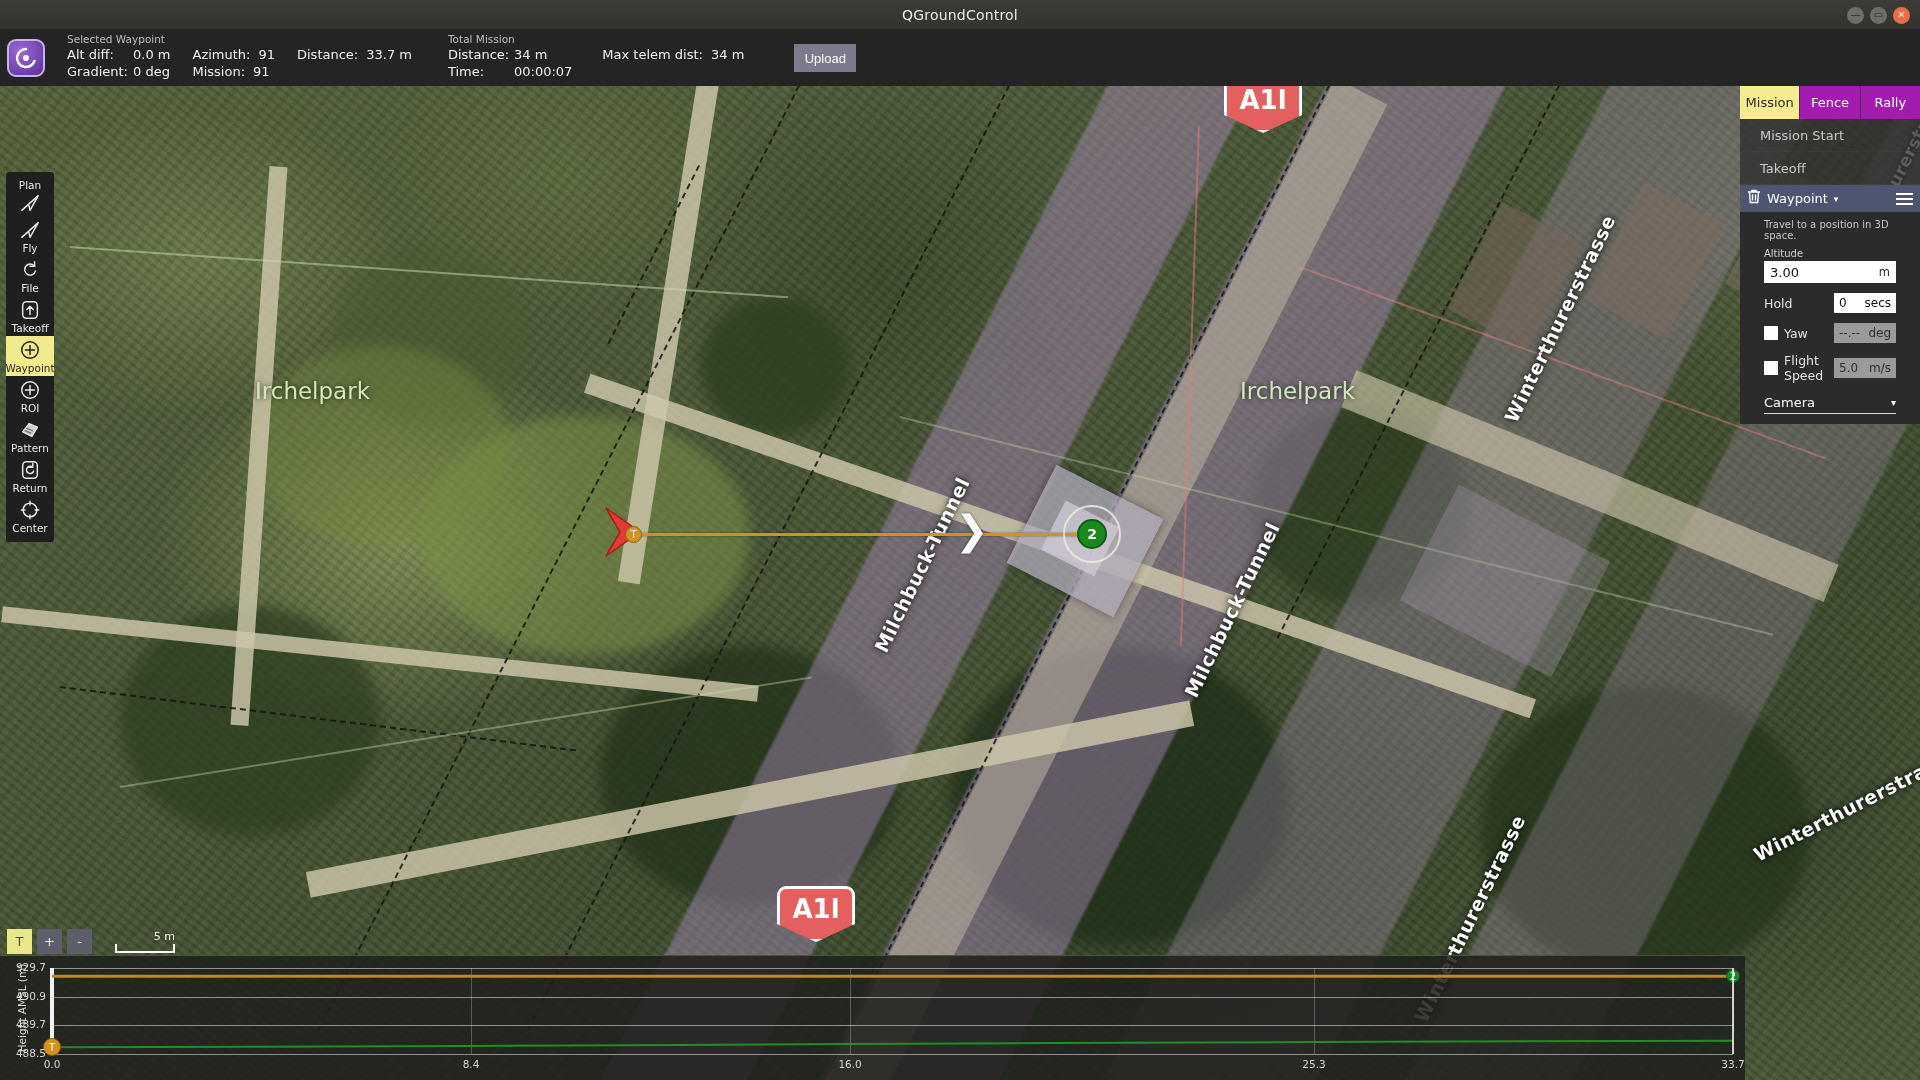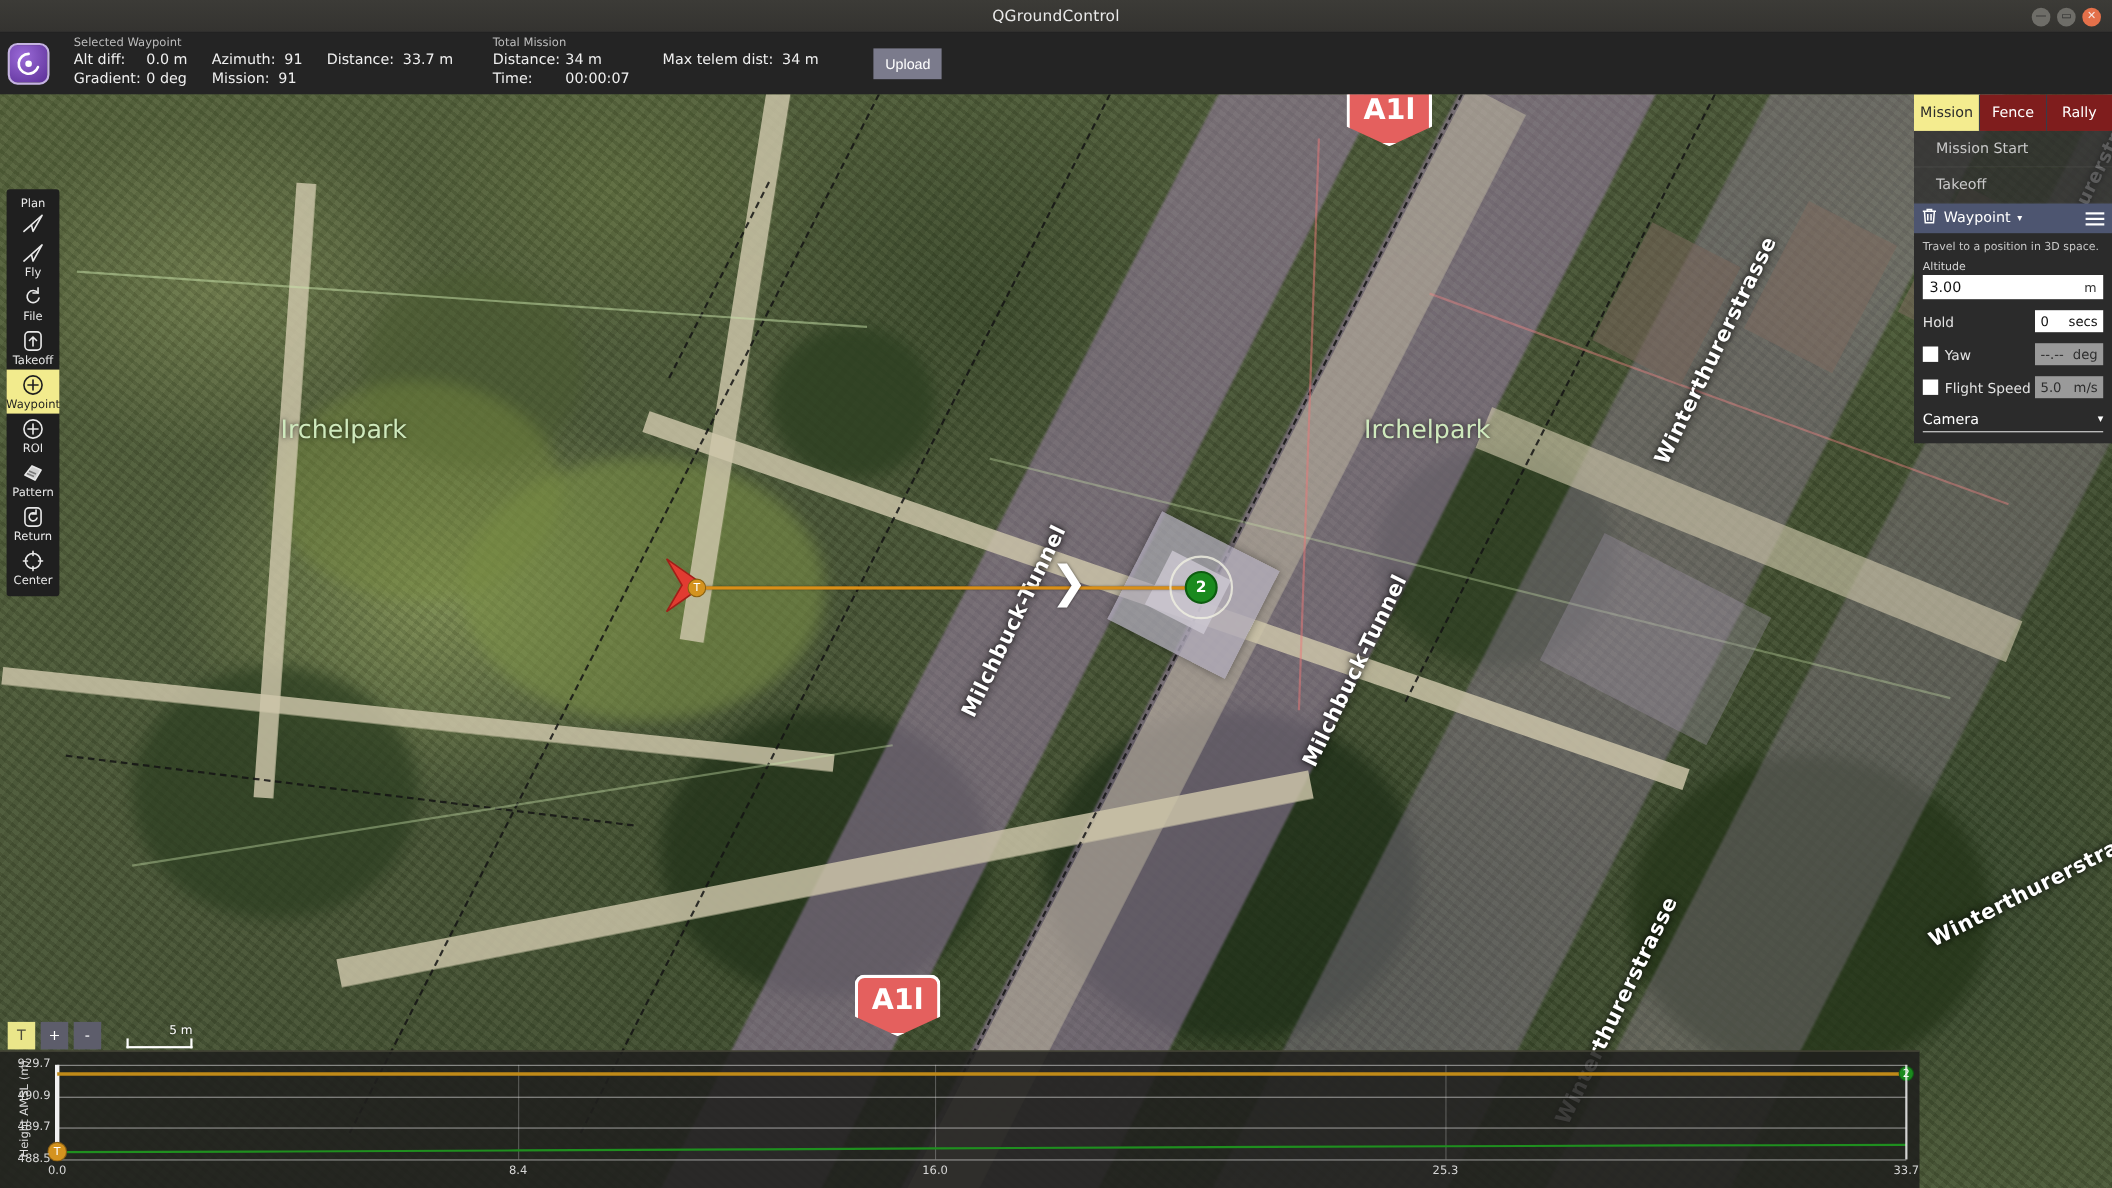--- a/index.html
+++ b/index.html
@@ -158,40 +158,40 @@
   .tool.selected { background: #f2eb8d; }
   .tool.selected .ico svg { stroke: #1f1f1f; }
   .tool.selected .lbl { color: #1f1f1f; }
   .tool.topcap .lbl { order: -1; margin: 0 0 1px 0; }
 
   
   .planpanel { position: absolute; right: 0; top: 86px; width: 180px; }
   .tabbar { display: flex; height: 33px; }
   .tab {
     flex: 1; display: flex; align-items: center; justify-content: center;
-    background: #7f1d1d; color: #fff; font-size: 13px; border-right: 1px solid #3a3a48;
+    background: #a21caf; color: #fff; font-size: 13px; border-right: 1px solid #3a3a48;
   }
   .tab:last-child { border-right: none; }
   .tab.active { background: #f4ec8f; color: #2b2b2b; }
   .plan-row {
     height: 33px; background: rgba(45,45,45,.78); color: #c9c9c9;
     font-size: 13px; display: flex; align-items: center; padding-left: 20px;
     border-bottom: 1px solid rgba(255,255,255,.04);
   }
   .wp-card { background: #2b2b2b; }
   .wp-head {
     height: 27px; background: #4d5570; display: flex; align-items: center;
     padding: 0 7px; gap: 6px;
   }
   .wp-head .trash svg { width: 14px; height: 15px; stroke: #fff; stroke-width: 1.4; fill: none; }
   .wp-head .title { color: #fff; font-size: 13px; }
   .wp-head .caret { color: #fff; font-size: 9px; }
   .wp-head .hamb { margin-left: auto; display: flex; flex-direction: column; gap: 3px; }
   .wp-head .hamb i { display: block; width: 17px; height: 2px; background: #fff; }
-  .wp-body { padding: 7px 8px 10px; }
+  .wp-body { padding: 7px 24px 10px; }
   .wp-desc { color: #c8c8c8; font-size: 10px; margin-bottom: 7px; }
   .fld-label { color: #d4d4d4; font-size: 10px; margin-bottom: 2px; }
   .txt-input {
     height: 22px; background: #fff; display: flex; align-items: center;
     padding: 0 6px; font-size: 13px; color: #111; justify-content: space-between;
   }
   .txt-input .unit { color: #333; font-size: 11.5px; }
   .kv-row { display: flex; align-items: center; margin-top: 10px; }
   .kv-label { color: #e4e4e4; font-size: 12.5px; flex: 1; }
   .kv-field {

